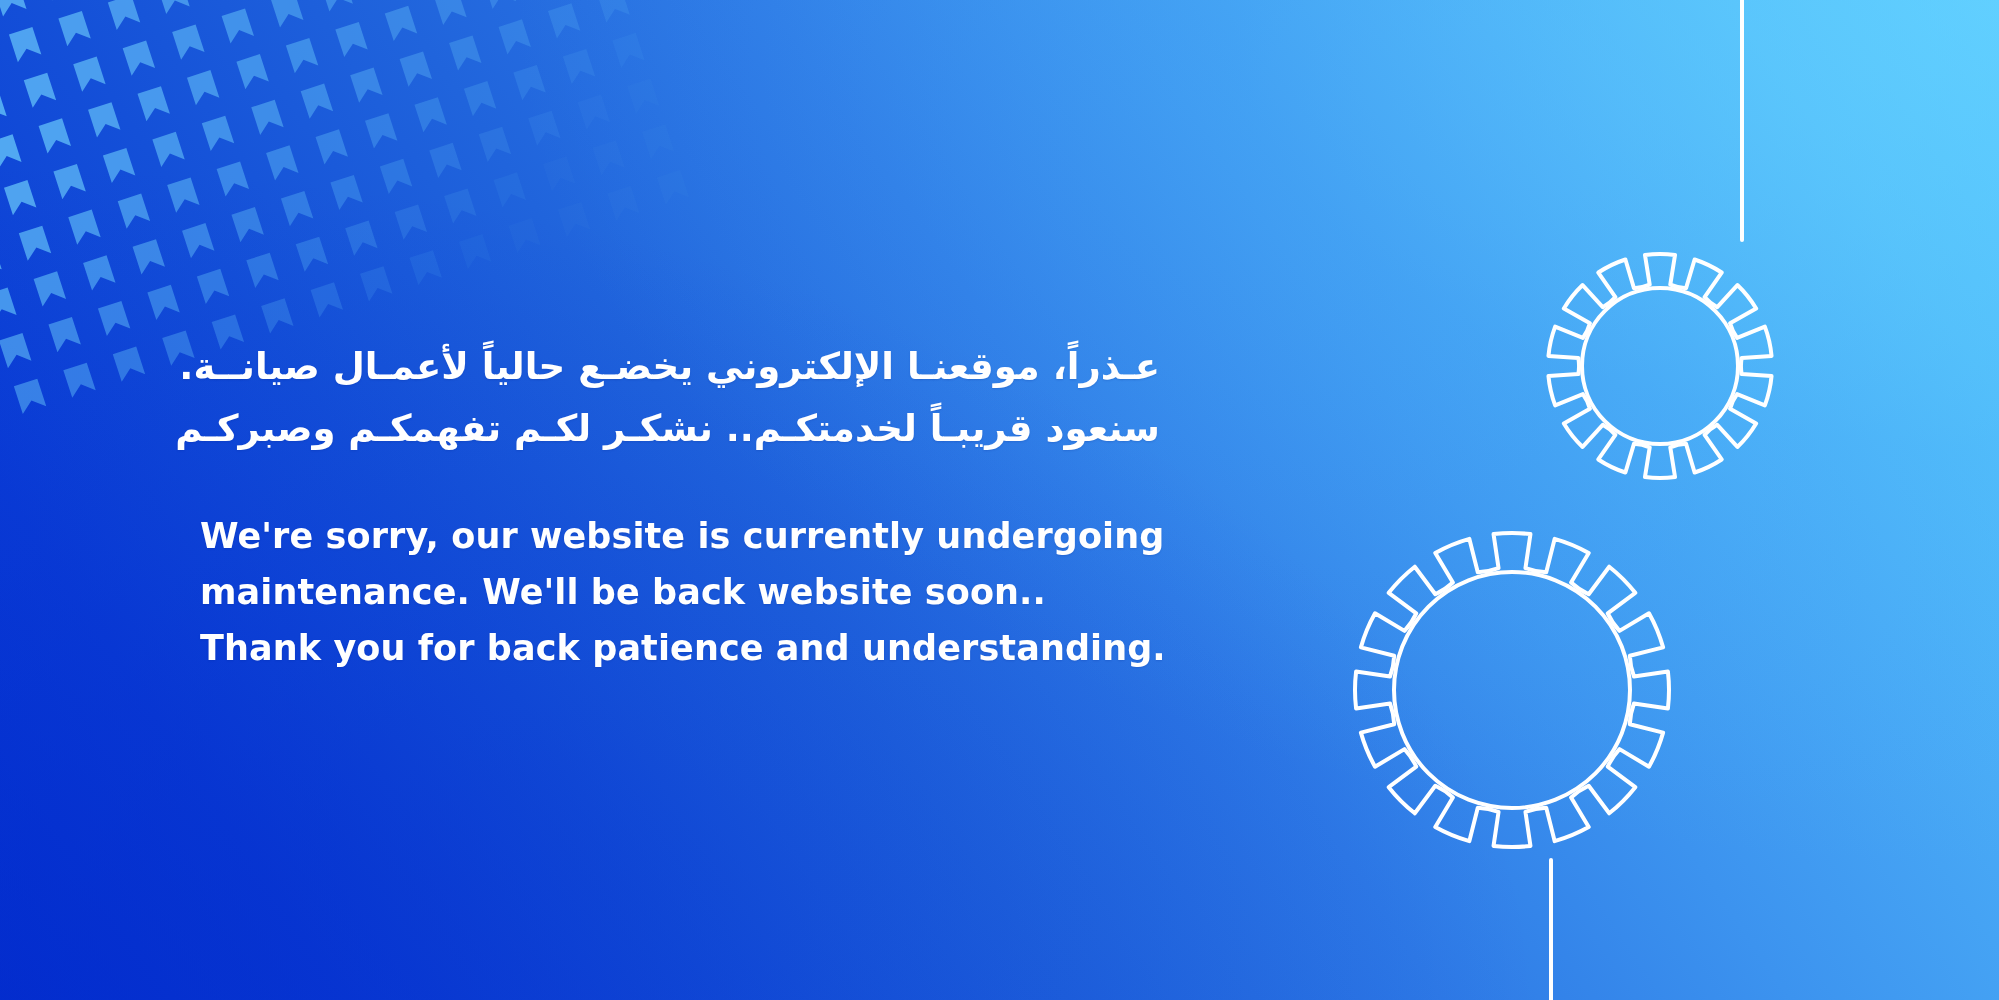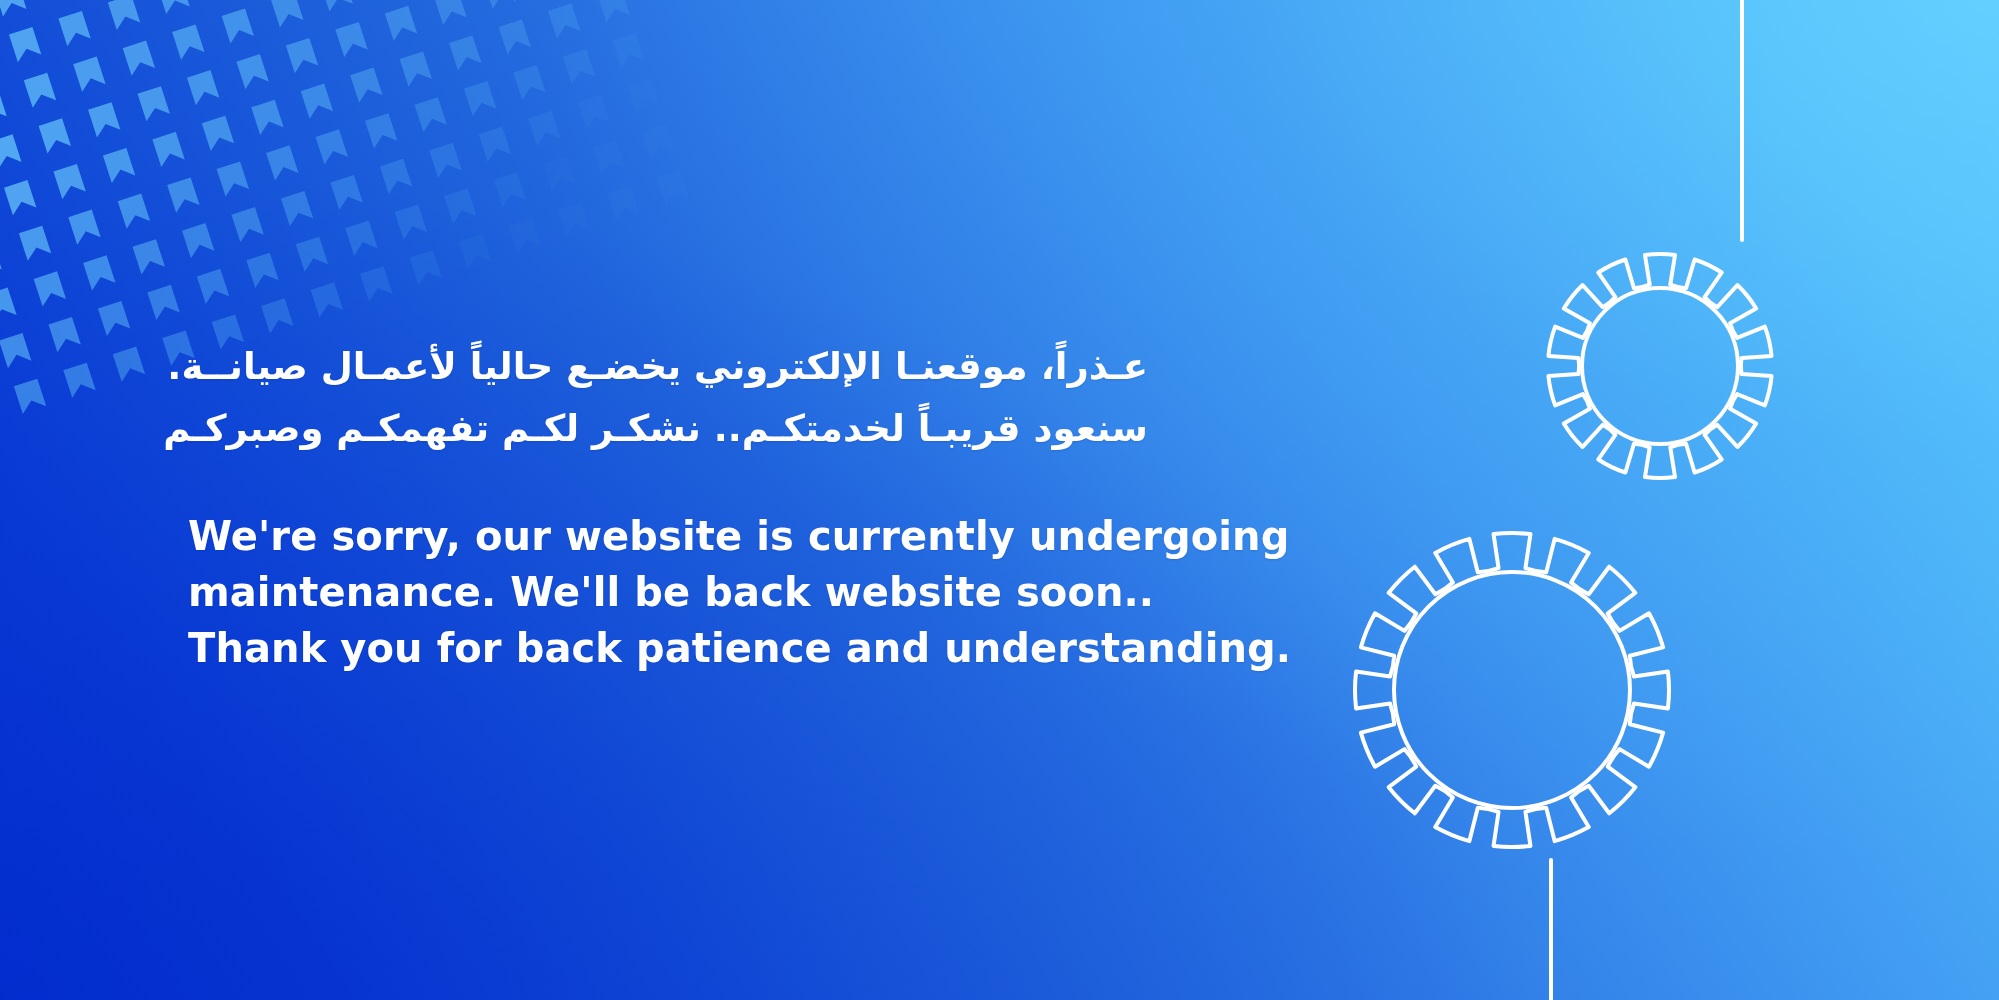--- a/index.html
+++ b/index.html
@@ -64,40 +64,40 @@
     left: 0;
     top: 0;
     width: 1999px;
     height: 1000px;
     pointer-events: none;
   }
 
   
   .copy {
     position: absolute;
-    left: 188px;
+    left: 200px;
     top: 336px;
     width: 960px;
   }
   .arabic {
     direction: rtl;
     text-align: right;
     color: #ffffff;
     font-size: 37px;
     line-height: 62px;
     font-weight: 600;
     letter-spacing: 0px;
     text-shadow: 0 1px 2px rgba(0,40,140,0.18);
   }
   .arabic .ar-line { display: block; white-space: nowrap; }
 
   .english {
     margin-top: 48px;
     color: #ffffff;
-    font-size: 40px;
+    font-size: 35px;
     line-height: 56px;
     font-weight: 700;
     letter-spacing: 0.1px;
     text-shadow: 0 1px 2px rgba(0,40,140,0.18);
   }
   .english .en-line { display: block; white-space: nowrap; }
 </style>
 </head>
 <body>
 

